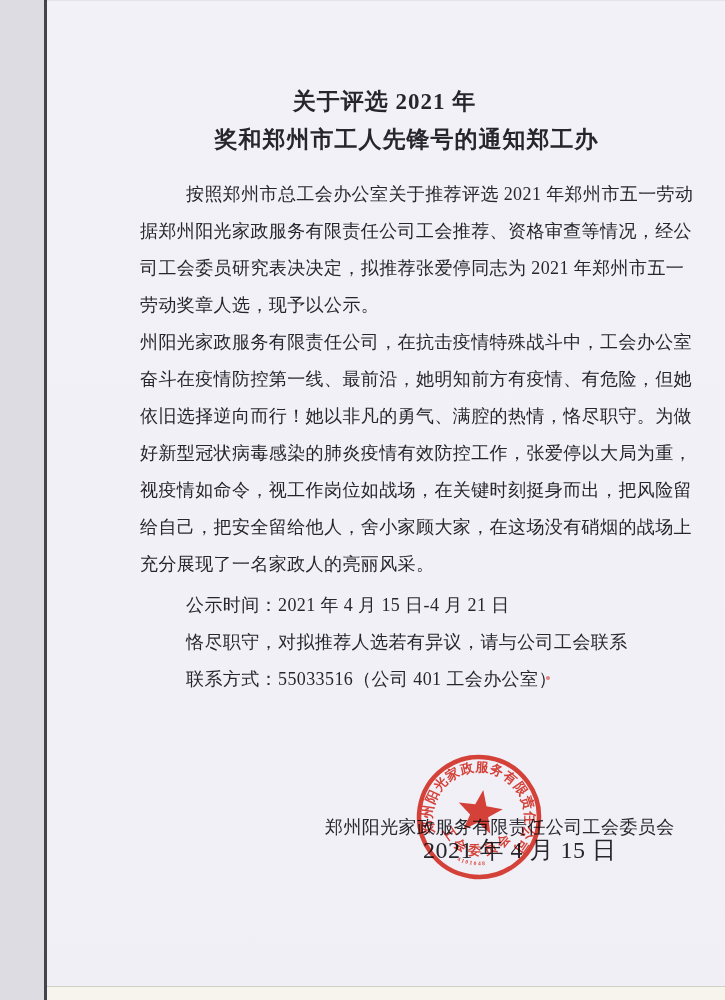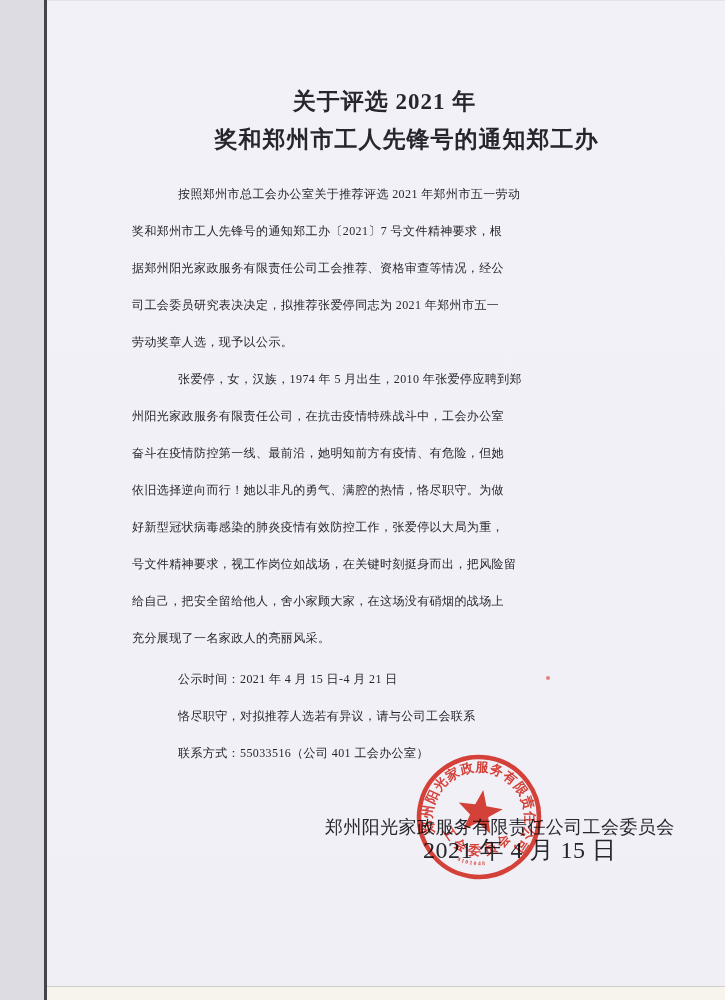--- a/index.html
+++ b/index.html
@@ -21,22 +21,22 @@
   .edge-top{position:absolute;left:3px;right:0;top:0;height:1px;background:#e4e3ea;}
 
   .title{
     position:absolute;left:0;width:725px;text-align:center;
     font-size:23px;font-weight:bold;letter-spacing:1px;white-space:nowrap;
   }
   .title.l1{top:86px;transform:translateX(-22px);}
   .title.l2{top:124px;}
 
   .content{
-    position:absolute;left:88px;top:176px;width:566px;
-    font-size:12px;
+    position:absolute;left:96px;top:176px;width:566px;
+    font-size:18px;
   }
   .line{height:37px;line-height:37px;white-space:nowrap;letter-spacing:0.4px;}
   .indent{padding-left:46px;}
   .notice-block{margin-top:4px;}
 
   .signature-org{
     position:absolute;left:281px;top:815px;width:360px;
     font-size:18px;letter-spacing:0.4px;white-space:nowrap;
   }
   .signature-date{
@@ -64,31 +64,29 @@
   <div class="edge-top"></div>
   <div class="edge-left"></div>
   <div class="edge-right"></div>
   <div class="edge-bottom"></div>
 
   <div class="title l1">关于评选 2021 年</div>
   <div class="title l2">奖和郑州市工人先锋号的通知郑工办</div>
 
   <div class="content">
     <div class="line indent">按照郑州市总工会办公室关于推荐评选 2021 年郑州市五一劳动</div>
-    <div class="line">奖和郑州市工人先锋号的通知郑工办〔2021〕7 号文件精神要求，根</div>
     <div class="line">据郑州阳光家政服务有限责任公司工会推荐、资格审查等情况，经公</div>
     <div class="line">司工会委员研究表决决定，拟推荐张爱停同志为 2021 年郑州市五一</div>
     <div class="line">劳动奖章人选，现予以公示。</div>
 
-    <div class="line indent">张爱停，女，汉族，1974 年 5 月出生，2010 年张爱停应聘到郑</div>
     <div class="line">州阳光家政服务有限责任公司，在抗击疫情特殊战斗中，工会办公室</div>
     <div class="line">奋斗在疫情防控第一线、最前沿，她明知前方有疫情、有危险，但她</div>
     <div class="line">依旧选择逆向而行！她以非凡的勇气、满腔的热情，恪尽职守。为做</div>
     <div class="line">好新型冠状病毒感染的肺炎疫情有效防控工作，张爱停以大局为重，</div>
-    <div class="line">号文件精神要求，视工作岗位如战场，在关键时刻挺身而出，把风险留</div>
+    <div class="line">视疫情如命令，视工作岗位如战场，在关键时刻挺身而出，把风险留</div>
     <div class="line">给自己，把安全留给他人，舍小家顾大家，在这场没有硝烟的战场上</div>
     <div class="line">充分展现了一名家政人的亮丽风采。</div>
 
     <div class="notice-block">
       <div class="line indent">公示时间：2021 年 4 月 15 日-4 月 21 日</div>
       <div class="line indent">恪尽职守，对拟推荐人选若有异议，请与公司工会联系</div>
       <div class="line indent">联系方式：55033516（公司 401 工会办公室）</div>
     </div>
   </div>
 

